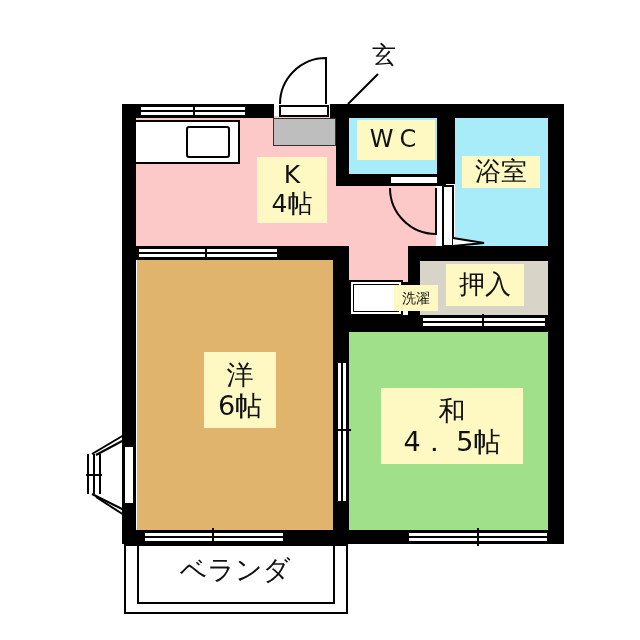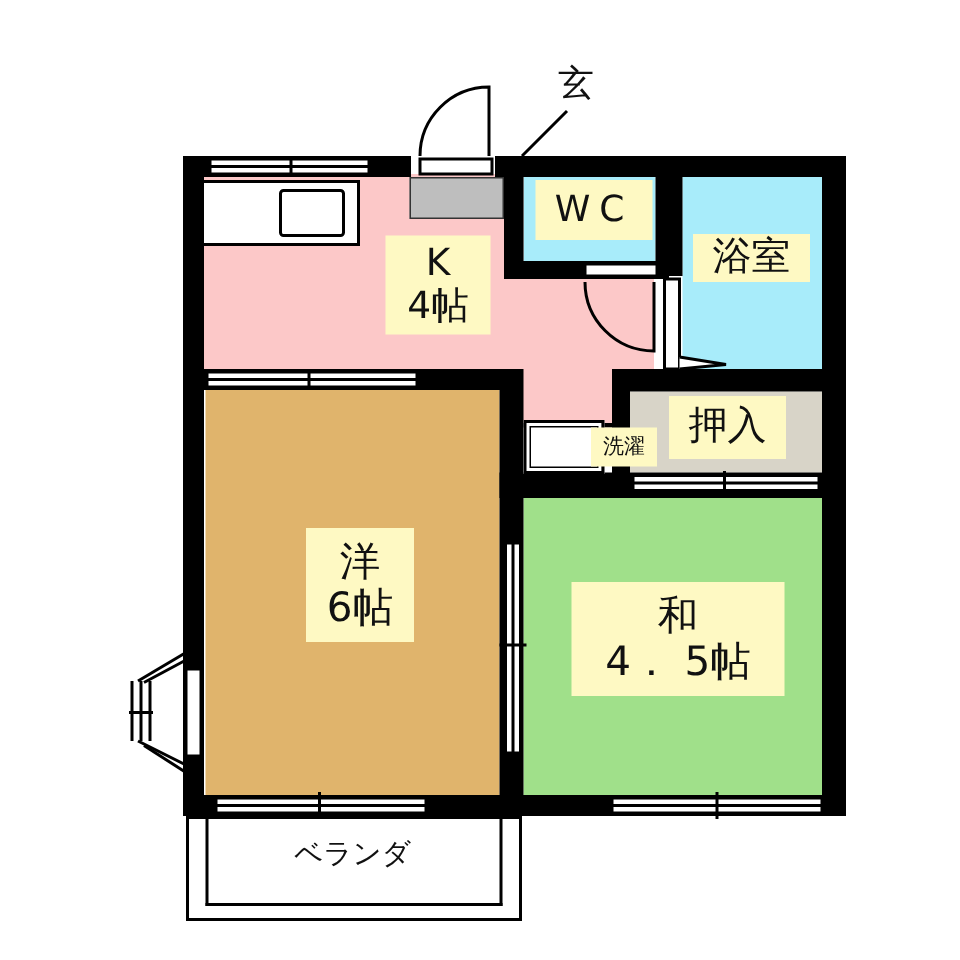--- a/index.html
+++ b/index.html
@@ -118,14 +118,14 @@
 <div class="label" style="left:257px;top:157px;width:70px;height:66px;font-size:25px;">K
 4帖</div>
 <div class="label" style="left:357px;top:120px;width:78px;height:40px;font-size:24px;letter-spacing:6px;">WC</div>
 <div class="label" style="left:462px;top:156px;width:78px;height:32px;font-size:26px;">浴室</div>
 <div class="label" style="left:446px;top:264px;width:78px;height:42px;font-size:26px;">押入</div>
 <div class="label" style="left:354px;top:285px;width:44px;height:26px;font-size:14px;margin-left:40px;">洗濯</div>
 <div class="label" style="left:204px;top:352px;width:72px;height:76px;font-size:27px;">洋
 6帖</div>
 <div class="label" style="left:381px;top:388px;width:142px;height:76px;font-size:27px;">和
 4． 5帖</div>
-<div class="label" style="left:150px;top:550px;width:170px;height:40px;font-size:19px;background:transparent;">ベランダ</div>
+<div class="label" style="left:150px;top:550px;width:170px;height:40px;font-size:27px;background:transparent;">ベランダ</div>
 <div class="label" style="left:364px;top:40px;width:40px;height:32px;font-size:24px;background:transparent;">玄</div>
 
 </body></html>

